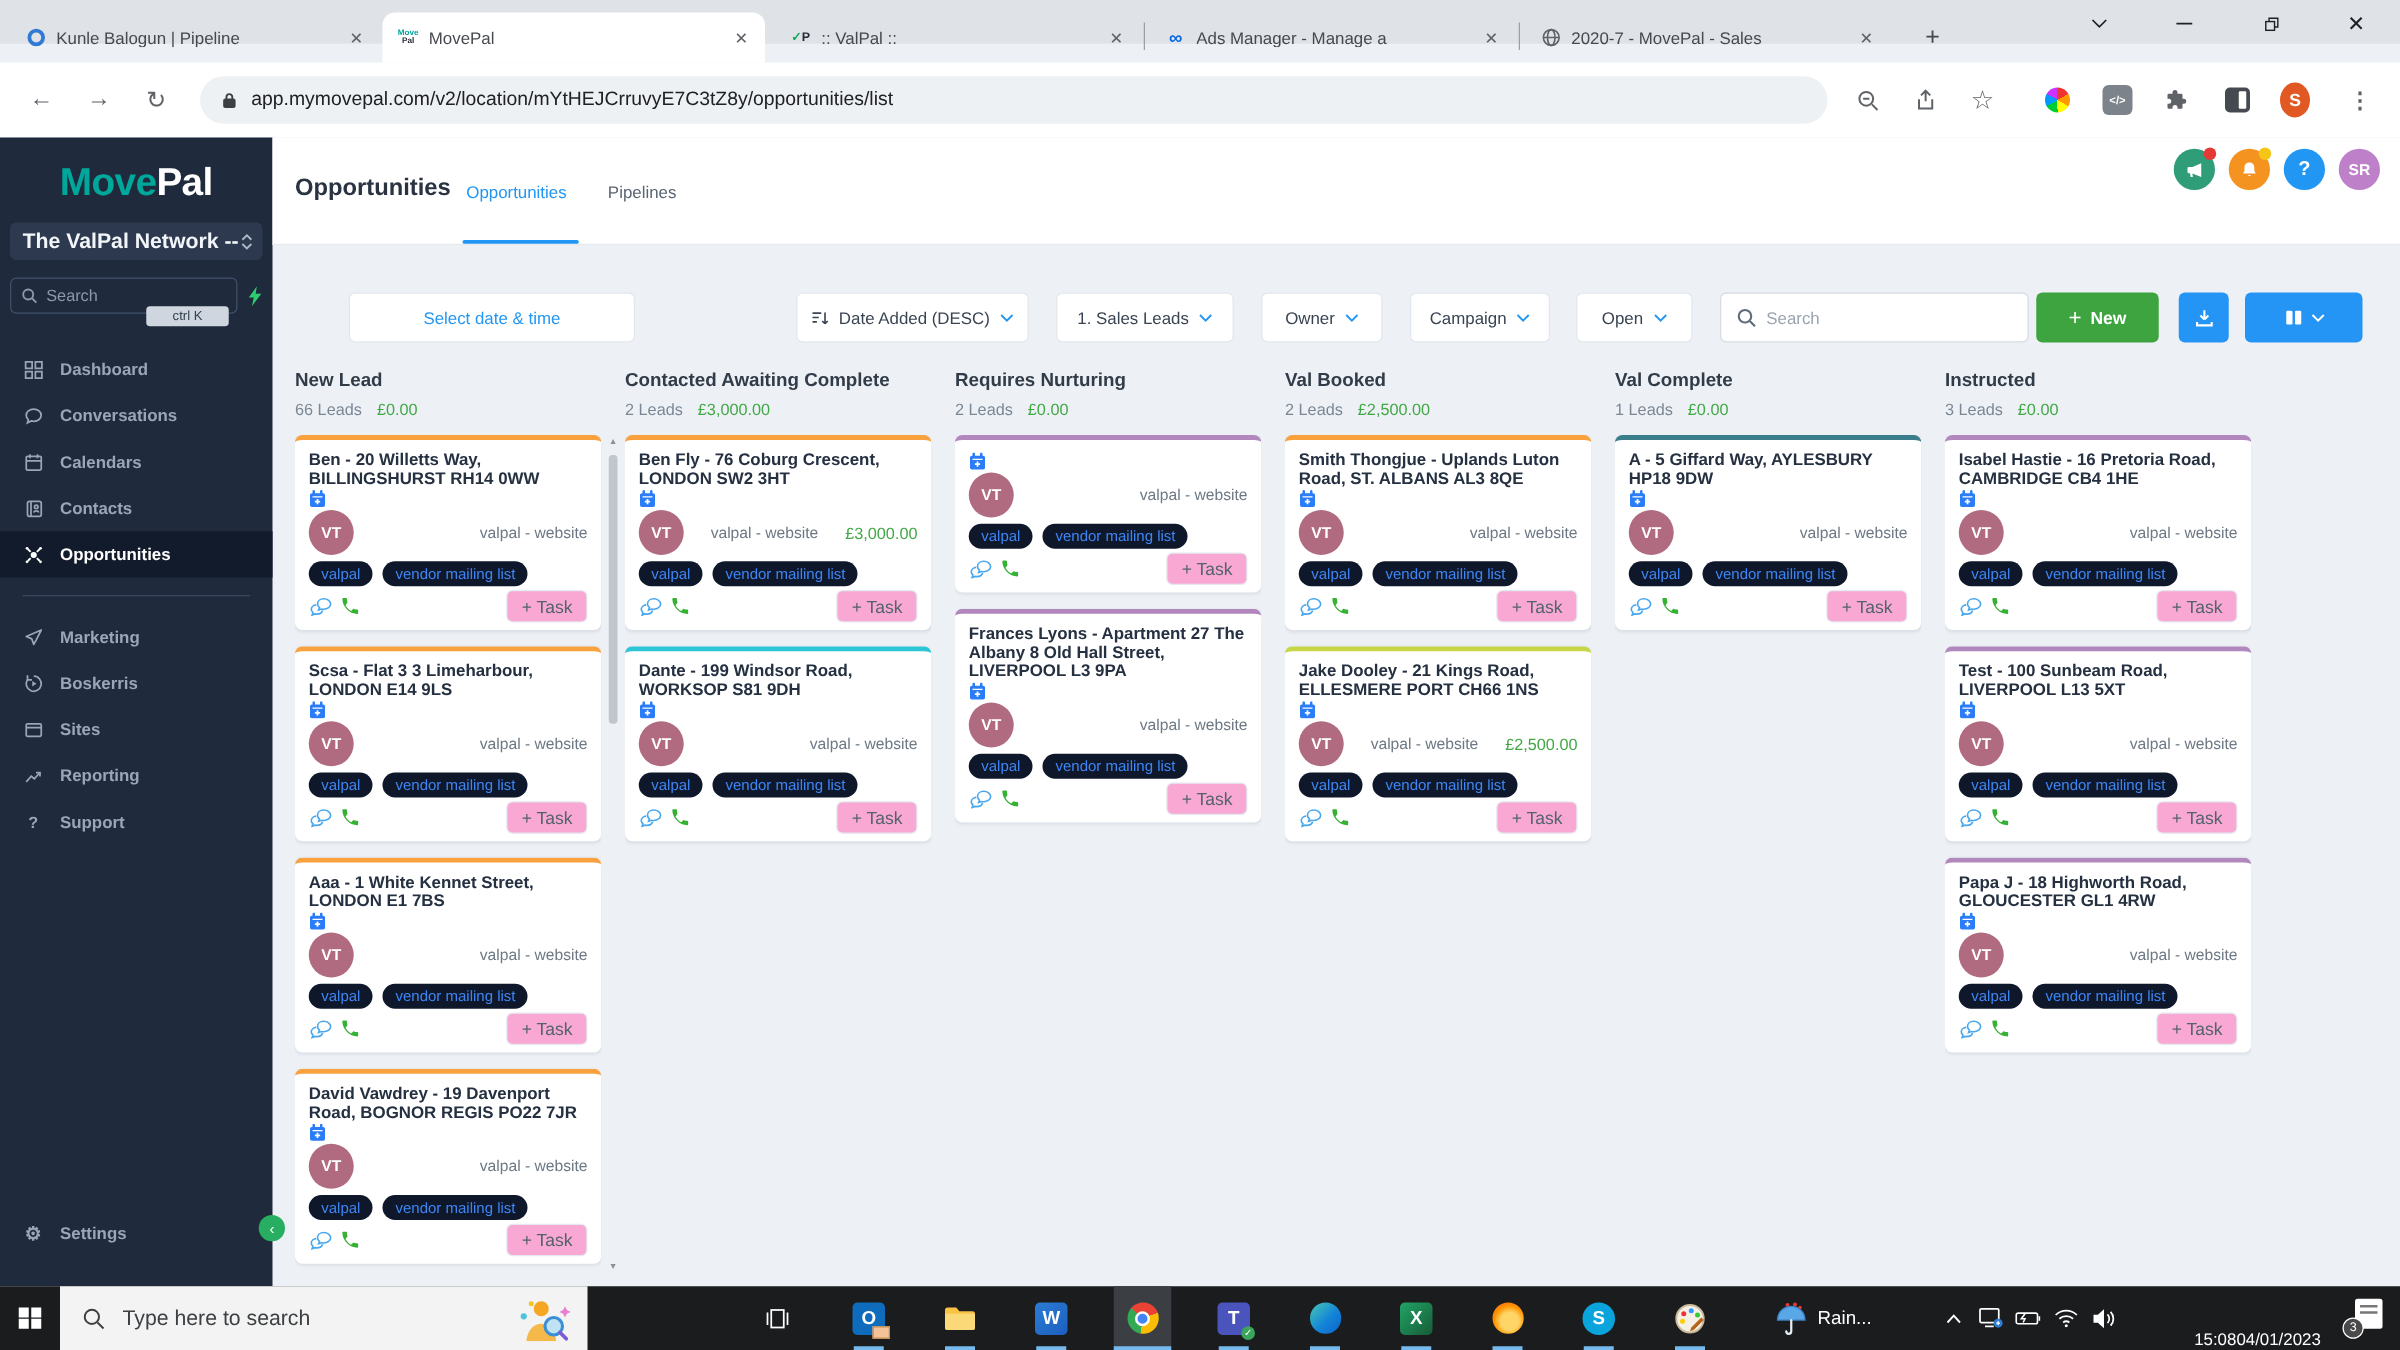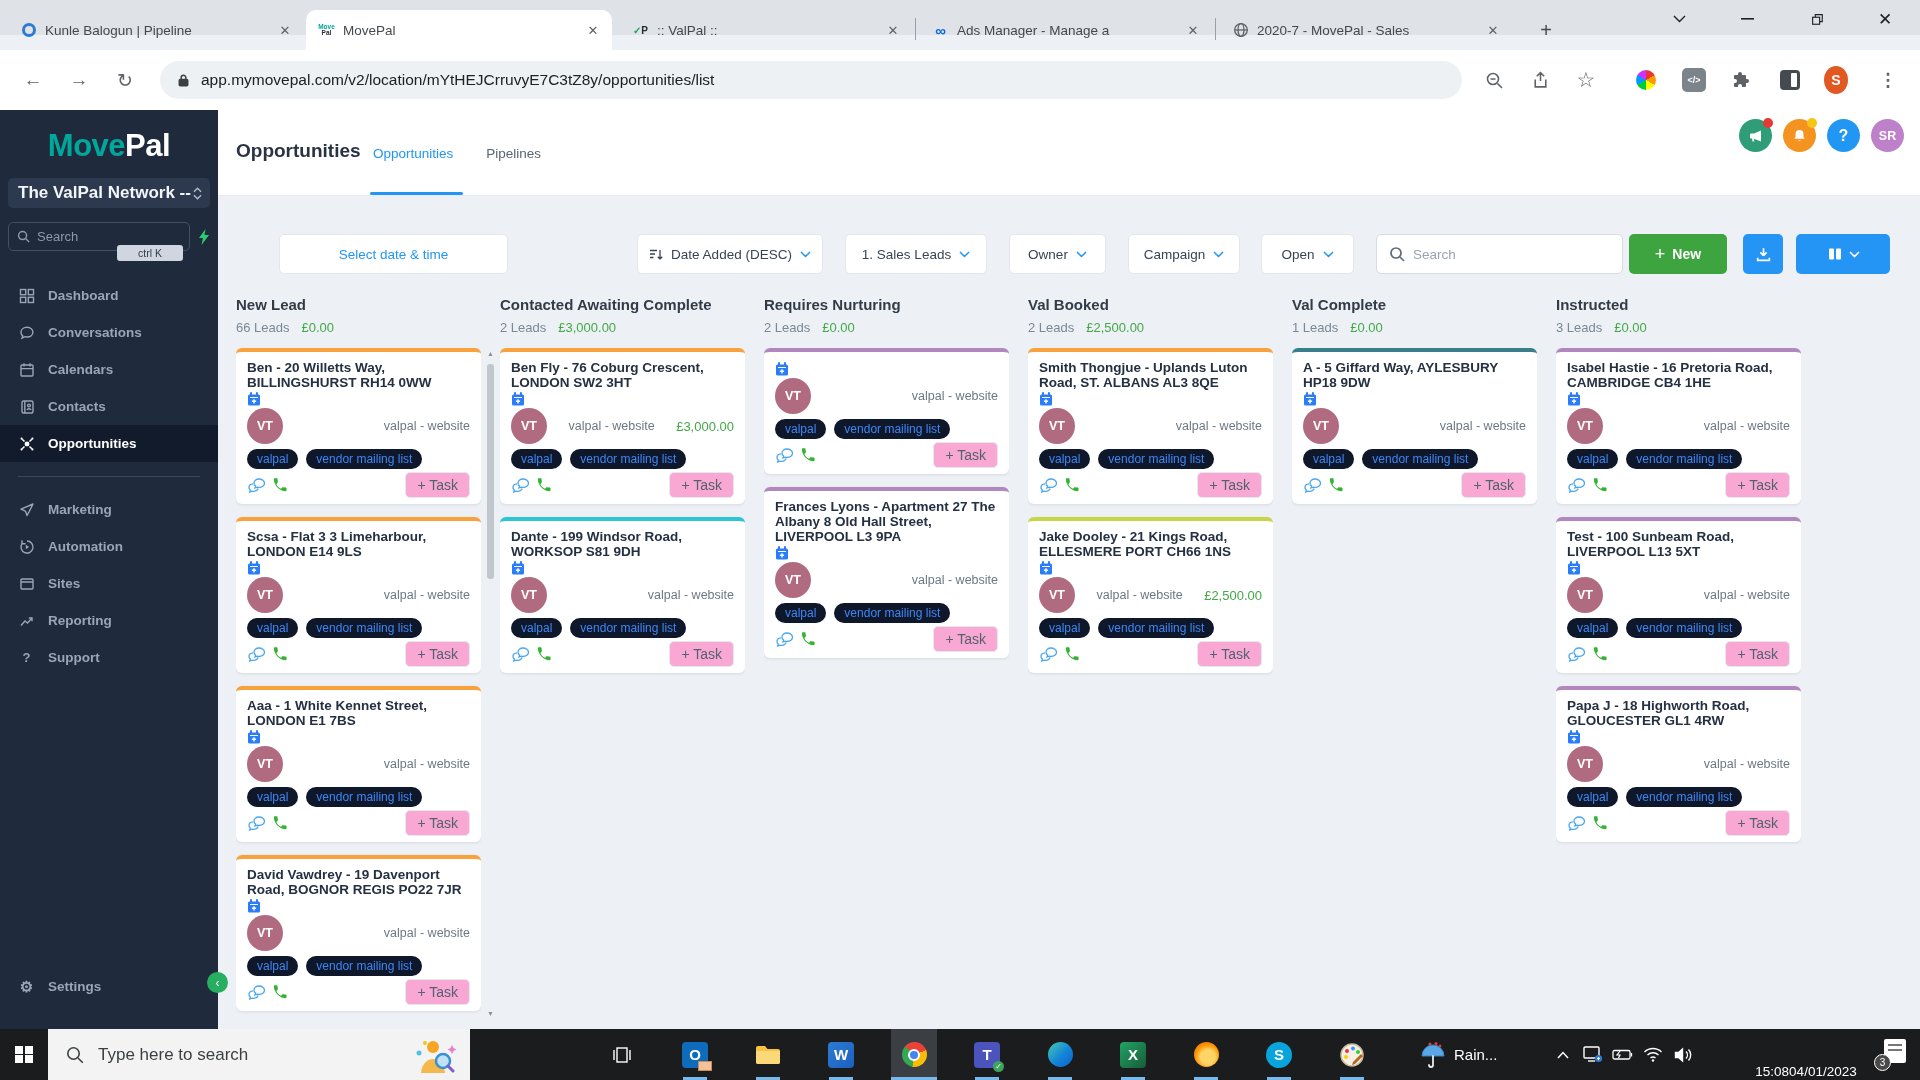--- a/index.html
+++ b/index.html
@@ -333,21 +333,21 @@
           <span>Marketing</span>
         </div>
         <div class="nav-item">
           <span class="nico">
               <svg width="16" height="16" viewBox="0 0 16 16" fill="none" stroke="currentColor" stroke-width="1.4">
                 <path d="M8 2a6 6 0 1 1-5 2.7"></path>
                 <path d="M3 1.2v3.6h3.6"></path>
                 <path d="M6.8 5.8l3.4 2.2-3.4 2.2V5.8z" fill="currentColor" stroke="none"></path>
               </svg>
             </span>
-          <span>Automation</span>
+          <span>Boskerris</span>
         </div>
         <div class="nav-item">
           <span class="nico">
               <svg width="16" height="16" viewBox="0 0 16 16" fill="none" stroke="currentColor" stroke-width="1.4">
                 <rect x="2" y="3" width="12" height="10" rx="1"></rect>
                 <path d="M2 6h12M4.3 4.5h.01M6 4.5h.01"></path>
               </svg>
             </span>
           <span>Sites</span>
         </div>

